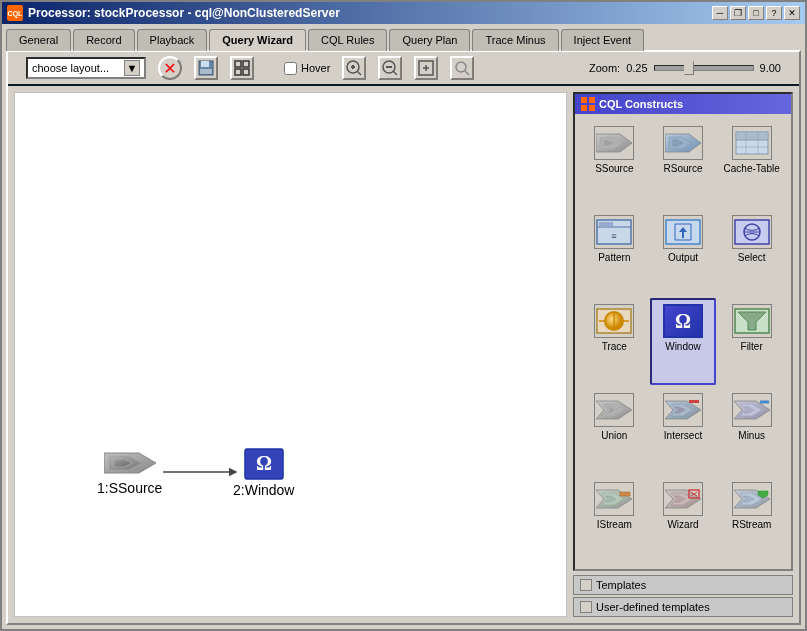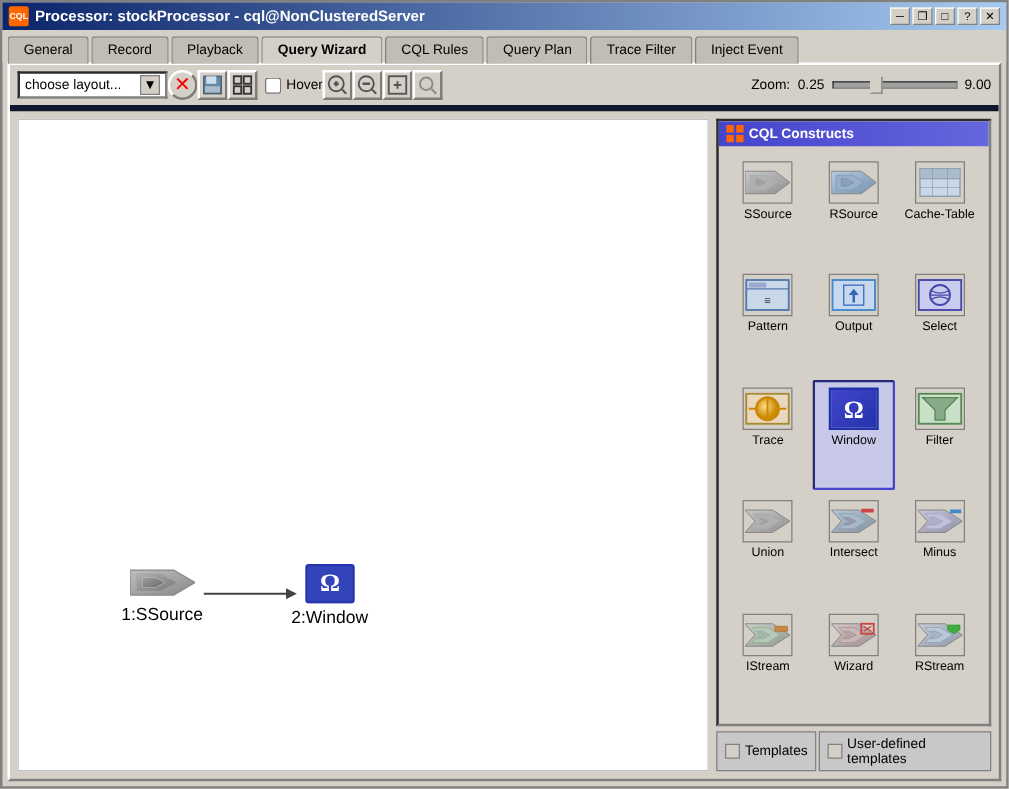--- a/index.html
+++ b/index.html
@@ -114,23 +114,23 @@
       background: #d4d0c8;
       display: flex;
       flex-direction: column;
       margin: 0 4px 4px 4px;
       overflow: hidden;
     }
 
     .toolbar {
       display: flex;
       align-items: center;
-      padding: 4px 6px;
-      gap: 0;
-      border-bottom: 5px solid #0f172a;
+      padding: 4px 18px;
+      gap: 12px;
+      border-bottom: 2px solid #0f172a;
       flex-shrink: 0;
       background: #d4d0c8;
     }
 
     .toolbar-select {
       display: flex;
       align-items: center;
       border: 2px inset #808080;
       background: white;
       height: 22px;
@@ -299,20 +299,21 @@
       border: 1px solid #808080;
       background: #d4d0c8;
     }
 
     .construct-label {
       font-size: 10px;
     }
 
     .bottom-panels {
       display: flex;
+      flex-direction: column;
       gap: 2px;
       flex-shrink: 0;
     }
 
     .bottom-panel-item {
       display: flex;
       align-items: center;
       gap: 4px;
       background: #c8c8c8;
       border: 1px solid #808080;
@@ -358,21 +359,21 @@
     </div>
   </div>
 
   <div class="tabs-row">
     <div class="tab">General</div>
     <div class="tab">Record</div>
     <div class="tab">Playback</div>
     <div class="tab active">Query Wizard</div>
     <div class="tab">CQL Rules</div>
     <div class="tab">Query Plan</div>
-    <div class="tab">Trace Filter</div>
+    <div class="tab">Trace Minus</div>
     <div class="tab">Inject Event</div>
   </div>
 
   <div class="content-area">
 
     <div class="toolbar">
       <div class="toolbar-select">
         <span>choose layout...</span>
         <div class="dropdown-arrow">▼</div>
       </div>

